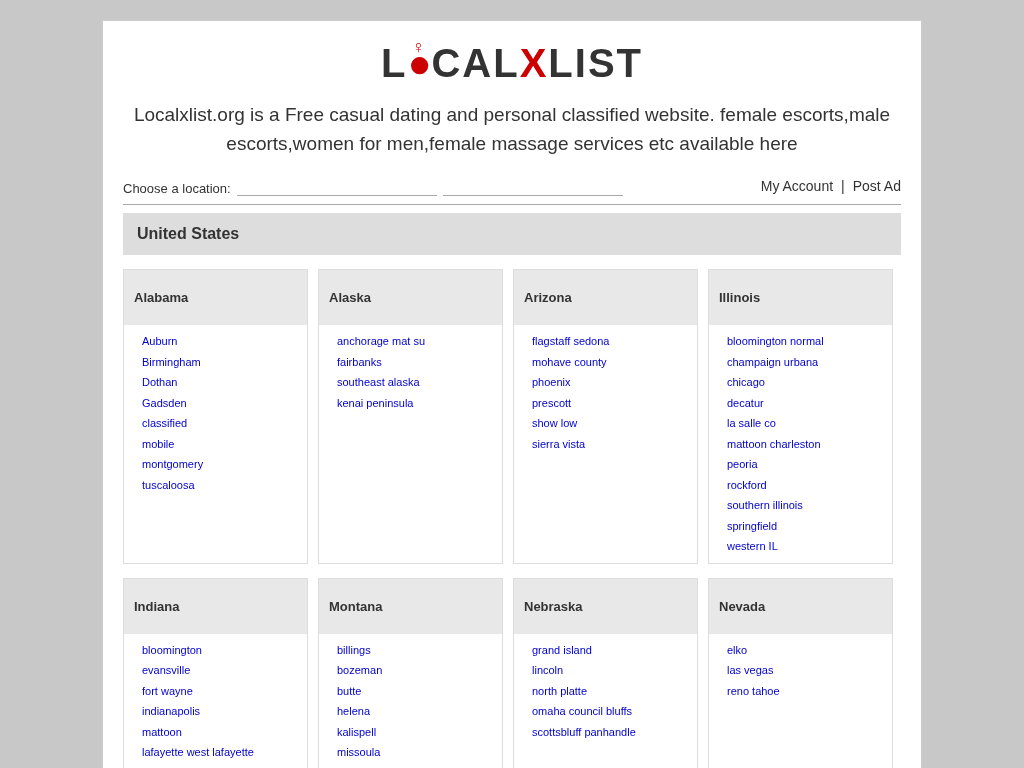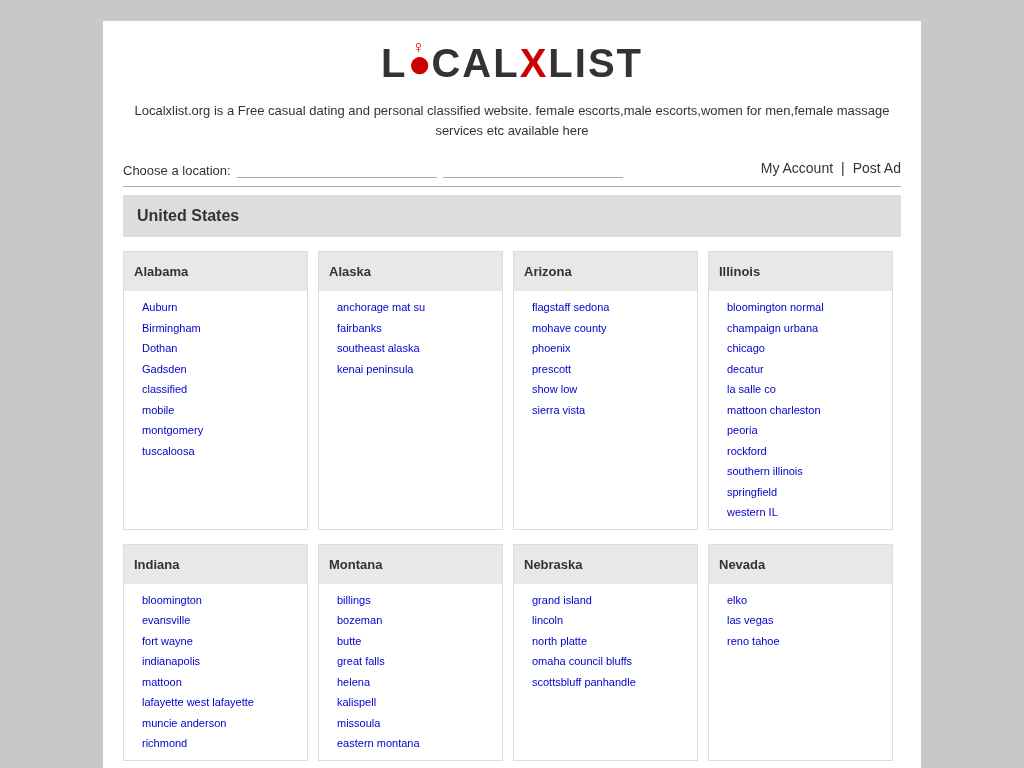--- a/index.html
+++ b/index.html
@@ -20,21 +20,21 @@
       margin-bottom: 15px;
     }
     #logo-text {
       font-size: 40px;
       font-weight: bold;
       letter-spacing: 2px;
     }
     #tagline {
       text-align: center;
       color: #333;
-      font-size: 13px;
+      font-size: 19px;
       margin-bottom: 18px;
       line-height: 1.5;
     }
     #toolbar {
       display: flex;
       justify-content: space-between;
       align-items: center;
       margin-bottom: 8px;
       border-bottom: 1px solid #aaa;
       padding-bottom: 8px;
@@ -86,21 +86,21 @@
     .state-column {
       background: #fff;
       border: 1px solid #ddd;
       width: 185px;
       padding: 0;
       margin-bottom: 4px;
       vertical-align: top;
     }
     .state-header {
       background: #e8e8e8;
-      padding: 12px 10px;
+      padding: 20px 10px;
       font-weight: bold;
       color: #333;
       font-size: 13px;
     }
     .state-links {
       padding: 6px 0;
     }
     .state-links a {
       display: block;
       color: #00c;
@@ -208,21 +208,20 @@
           <a href="#">muncie anderson</a>
           <a href="#">richmond</a>
         </div>
       </div>
       <div class="state-column">
         <div class="state-header">Montana</div>
         <div class="state-links">
           <a href="#">billings</a>
           <a href="#">bozeman</a>
           <a href="#">butte</a>
-          <a href="#">great falls</a>
           <a href="#">helena</a>
           <a href="#">kalispell</a>
           <a href="#">missoula</a>
           <a href="#">eastern montana</a>
         </div>
       </div>
       <div class="state-column">
         <div class="state-header">Nebraska</div>
         <div class="state-links">
           <a href="#">grand island</a>

